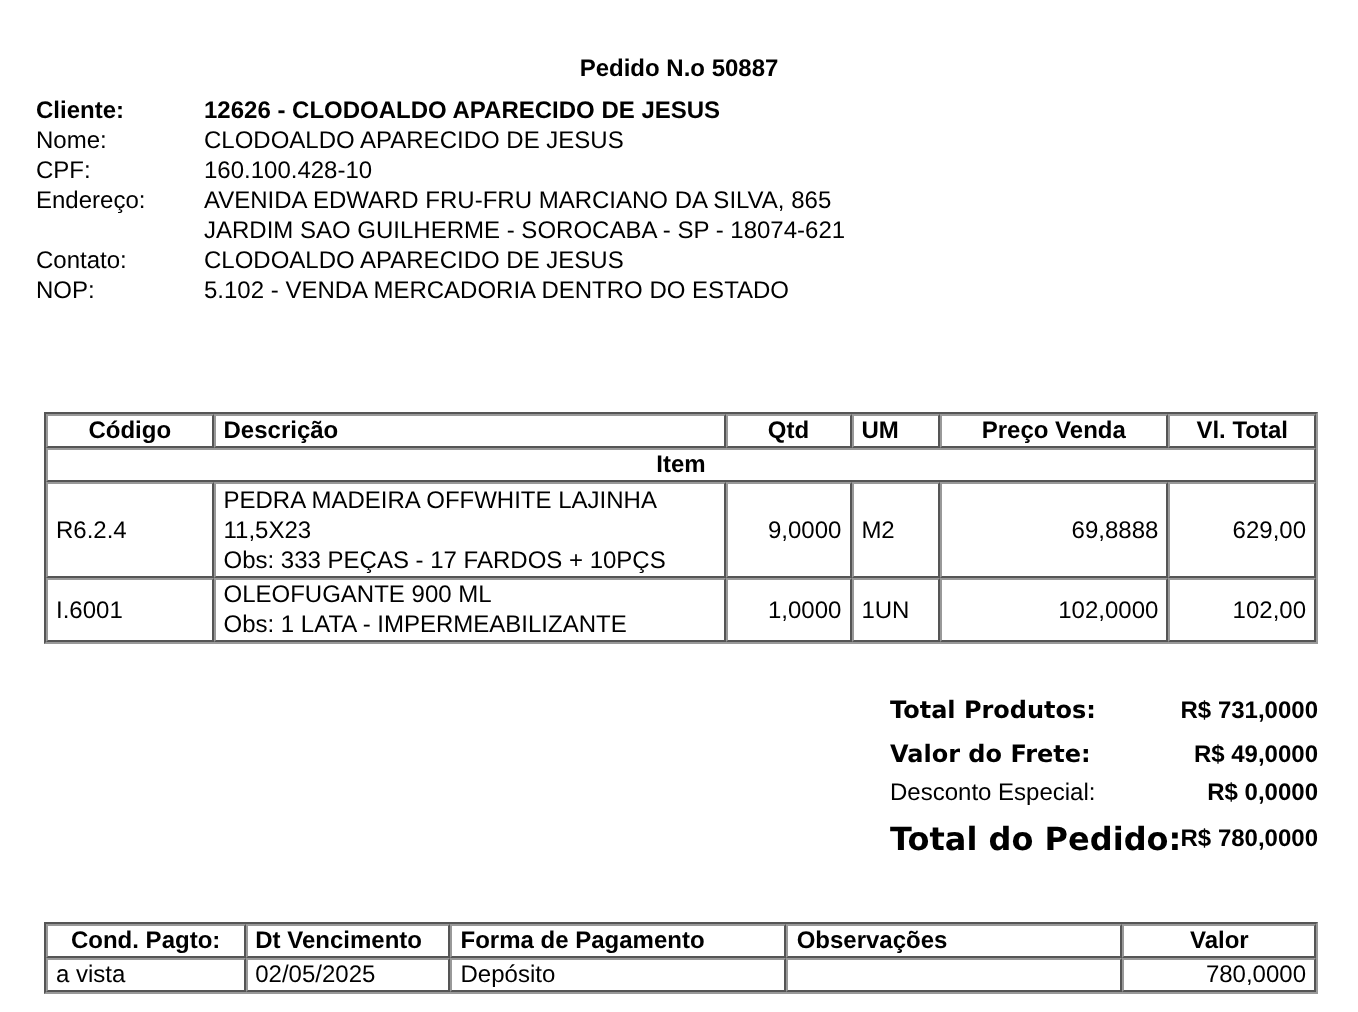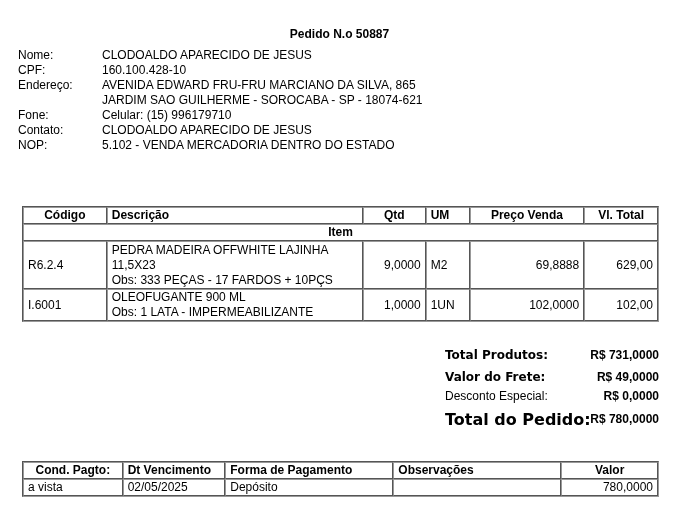--- a/index.html
+++ b/index.html
@@ -54,39 +54,39 @@
     .p-valor { width: 96px; text-align: center; }
     table.pay td.center { text-align: left; }
     table.pay td.right { text-align: right; }
   </style>
 </head>
 <body>
 
 <div class="title">Pedido N.o 50887</div>
 
 <div class="client">
+  <div class="row bold">
+    <span class="lbl">Cliente:</span>
+    <span class="val">12626 - CLODOALDO APARECIDO DE JESUS</span>
+  </div>
   <div class="row">
     <span class="lbl">Nome:</span>
     <span class="val">CLODOALDO APARECIDO DE JESUS</span>
   </div>
   <div class="row">
     <span class="lbl">CPF:</span>
     <span class="val">160.100.428-10</span>
   </div>
   <div class="row">
     <span class="lbl">Endereço:</span>
     <span class="val">AVENIDA EDWARD FRU-FRU MARCIANO DA SILVA, 865</span>
   </div>
   <div class="row">
     <span class="lbl"></span>
     <span class="val">JARDIM SAO GUILHERME - SOROCABA - SP - 18074-621</span>
-  </div>
-  <div class="row">
-    <span class="lbl">Fone:</span>
-    <span class="val">Celular: (15) 996179710</span>
   </div>
   <div class="row">
     <span class="lbl">Contato:</span>
     <span class="val">CLODOALDO APARECIDO DE JESUS</span>
   </div>
   <div class="row">
     <span class="lbl">NOP:</span>
     <span class="val">5.102 - VENDA MERCADORIA DENTRO DO ESTADO</span>
   </div>
 </div>

